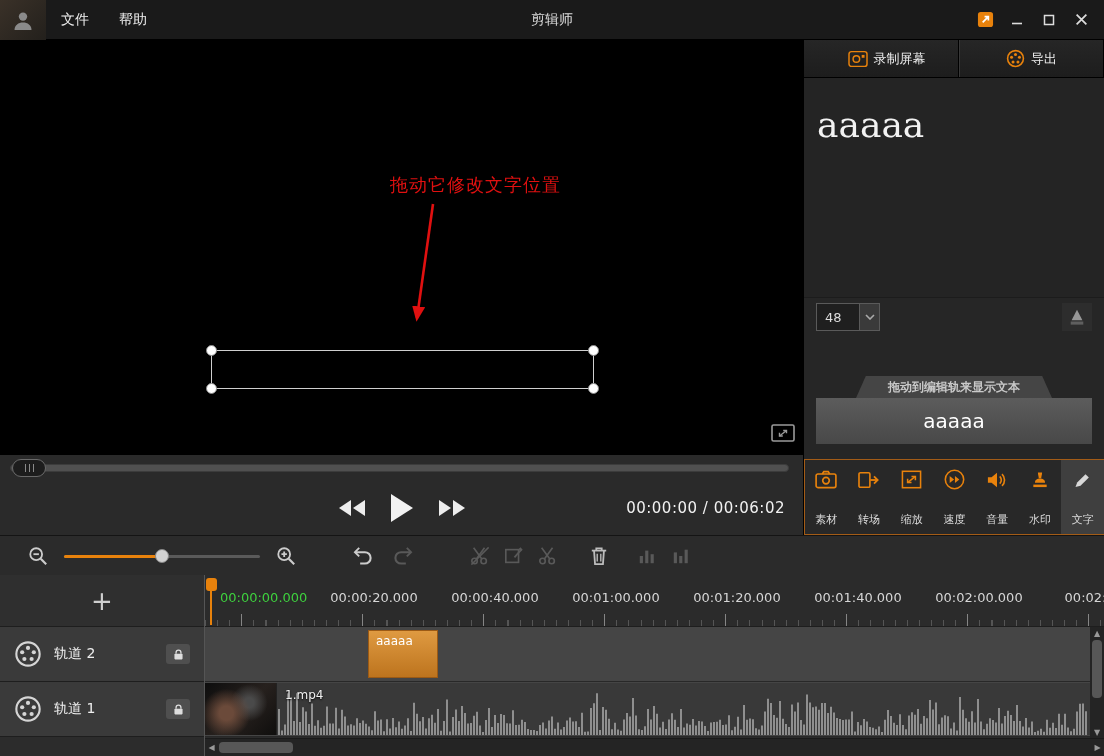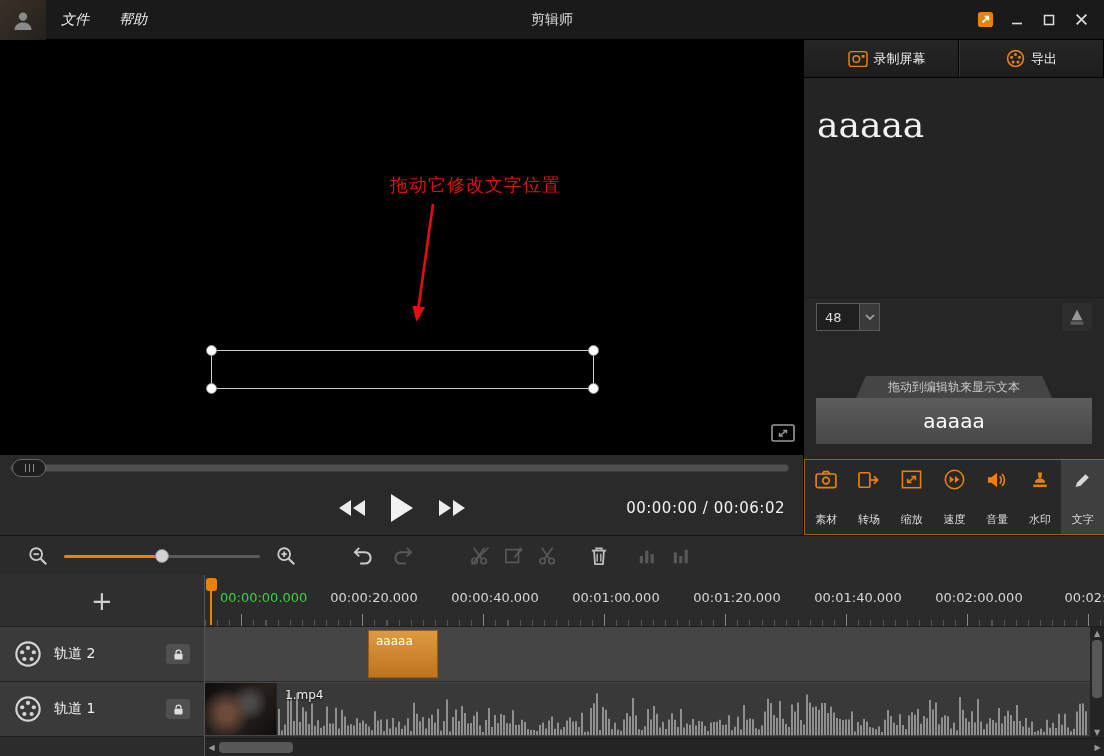--- a/index.html
+++ b/index.html
@@ -3,21 +3,21 @@
 <meta charset="utf-8">
 <style>
   * { margin:0; padding:0; box-sizing:border-box; }
   html,body { width:1104px; height:756px; overflow:hidden; background:#1b1b1b;
               font-family:"DejaVu Sans","Liberation Sans",sans-serif; }
   .app { position:relative; width:1104px; height:756px; background:#262626; color:#ddd; }
 
   
   .titlebar { height:40px; background:#1a1a1a; display:flex; align-items:center; position:relative; border-bottom:1px solid #000; }
   .avatar { width:46px; height:40px; background:linear-gradient(135deg,#3a3128,#23201c); display:flex; align-items:center; justify-content:center; }
-  .menu-item { color:#eee; font-size:14px; padding:0 15px; cursor:default;font-style:italic; }
+  .menu-item { color:#eee; font-size:14px; padding:0 15px; cursor:default; }
   .app-title { position:absolute; left:50%; transform:translateX(-50%); font-size:14px; color:#ddd; }
   .win-controls { margin-left:auto; display:flex; align-items:center; gap:14px; padding-right:14px; }
   .win-btn { width:18px; height:18px; display:flex; align-items:center; justify-content:center; color:#ddd; }
 
   
   .main { display:flex; height:495px; }
   .left-col { width:803px; display:flex; flex-direction:column; background:#0f766e; }
 
   
   .preview { height:415px; background:#000; position:relative; overflow:hidden; }
@@ -46,21 +46,21 @@
   .rp-btn:first-child { border-left:none; }
   .rp-btn .oi { color:#e8820c; display:flex; }
   .text-preview { height:220px; background:#242424; padding:26px 13px 0 13px; font-family:"DejaVu Serif","Liberation Serif",serif; font-size:36px; color:#f2f2f2; border-bottom:1px solid #1c1c1c; }
   .font-row { height:38px; display:flex; align-items:center; padding:0 12px; gap:20px; }
   .sel { height:28px; background:#1f1f1f; border:1px solid #5a5a5a; display:flex; align-items:stretch; }
   .sel .val { padding:0 8px; font-size:13px; color:#ddd; display:flex; align-items:center; flex:1; }
   .sel .arrow-btn { width:20px; background:#3a3a3a; border-left:1px solid #5a5a5a; display:flex; align-items:center; justify-content:center; }
   .font-sel { width:150px; } .size-sel { width:64px; }
   .color-btn { margin-left:auto; width:30px; height:28px; background:#2d2d2d; display:flex; align-items:center; justify-content:center; }
   .spacer40 { height:40px; }
-  .drag-tab { margin:0 auto; width:196px; height:22px; background:#454545; clip-path:polygon(5% 0,95% 0,100% 100%,0 100%); display:flex; align-items:center; justify-content:center; font-size:12px; color:#c9c9c9; }
+  .drag-tab { margin:0 auto; width:196px; height:22px; background:#454545; clip-path:polygon(5% 0,95% 0,100% 100%,0 100%); display:flex; align-items:center; justify-content:center; font-size:12px; color:#c9c9c9;font-weight:bold; }
   .sample-box { margin:0 12px; height:46px; background:linear-gradient(#5c5c5c,#484848); display:flex; align-items:center; justify-content:center; font-size:20px; color:#fff; }
   .rp-grow { flex:1; }
   .tools-row { height:76px; display:flex; background:#282828; border:1px solid #a35c17; border-right:none; }
   .tool { flex:1; display:flex; flex-direction:column; align-items:center; justify-content:center; gap:20px; font-size:11px; color:#ddd; }
   .tool .ti { color:#e8820c; display:flex; height:24px; align-items:center; }
   .tool.active { background:#3f3f3f; }
   .tool.active .ti { color:#d8d8d8; }
 
   
   .tl-toolbar { height:40px; background:#2b2b2b; border-top:1px solid #141414; display:flex; align-items:center; padding-left:28px; }

